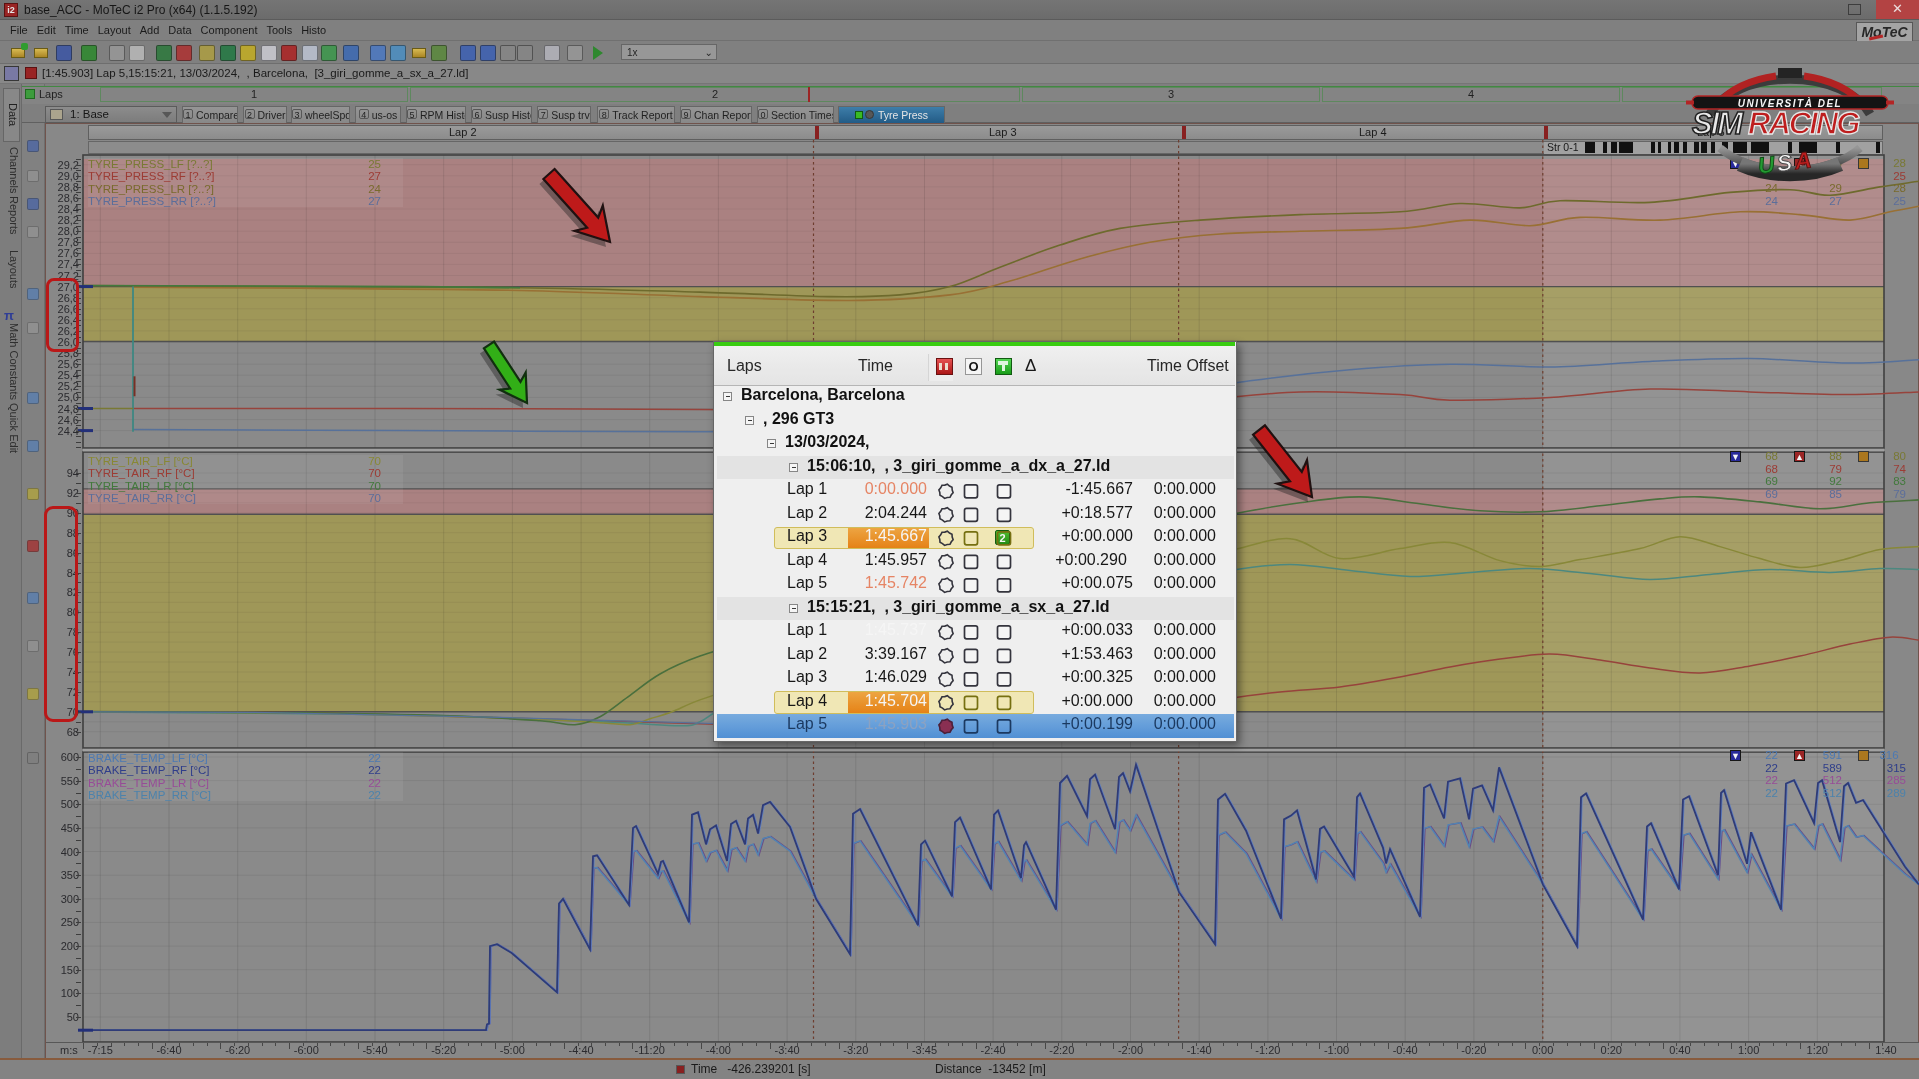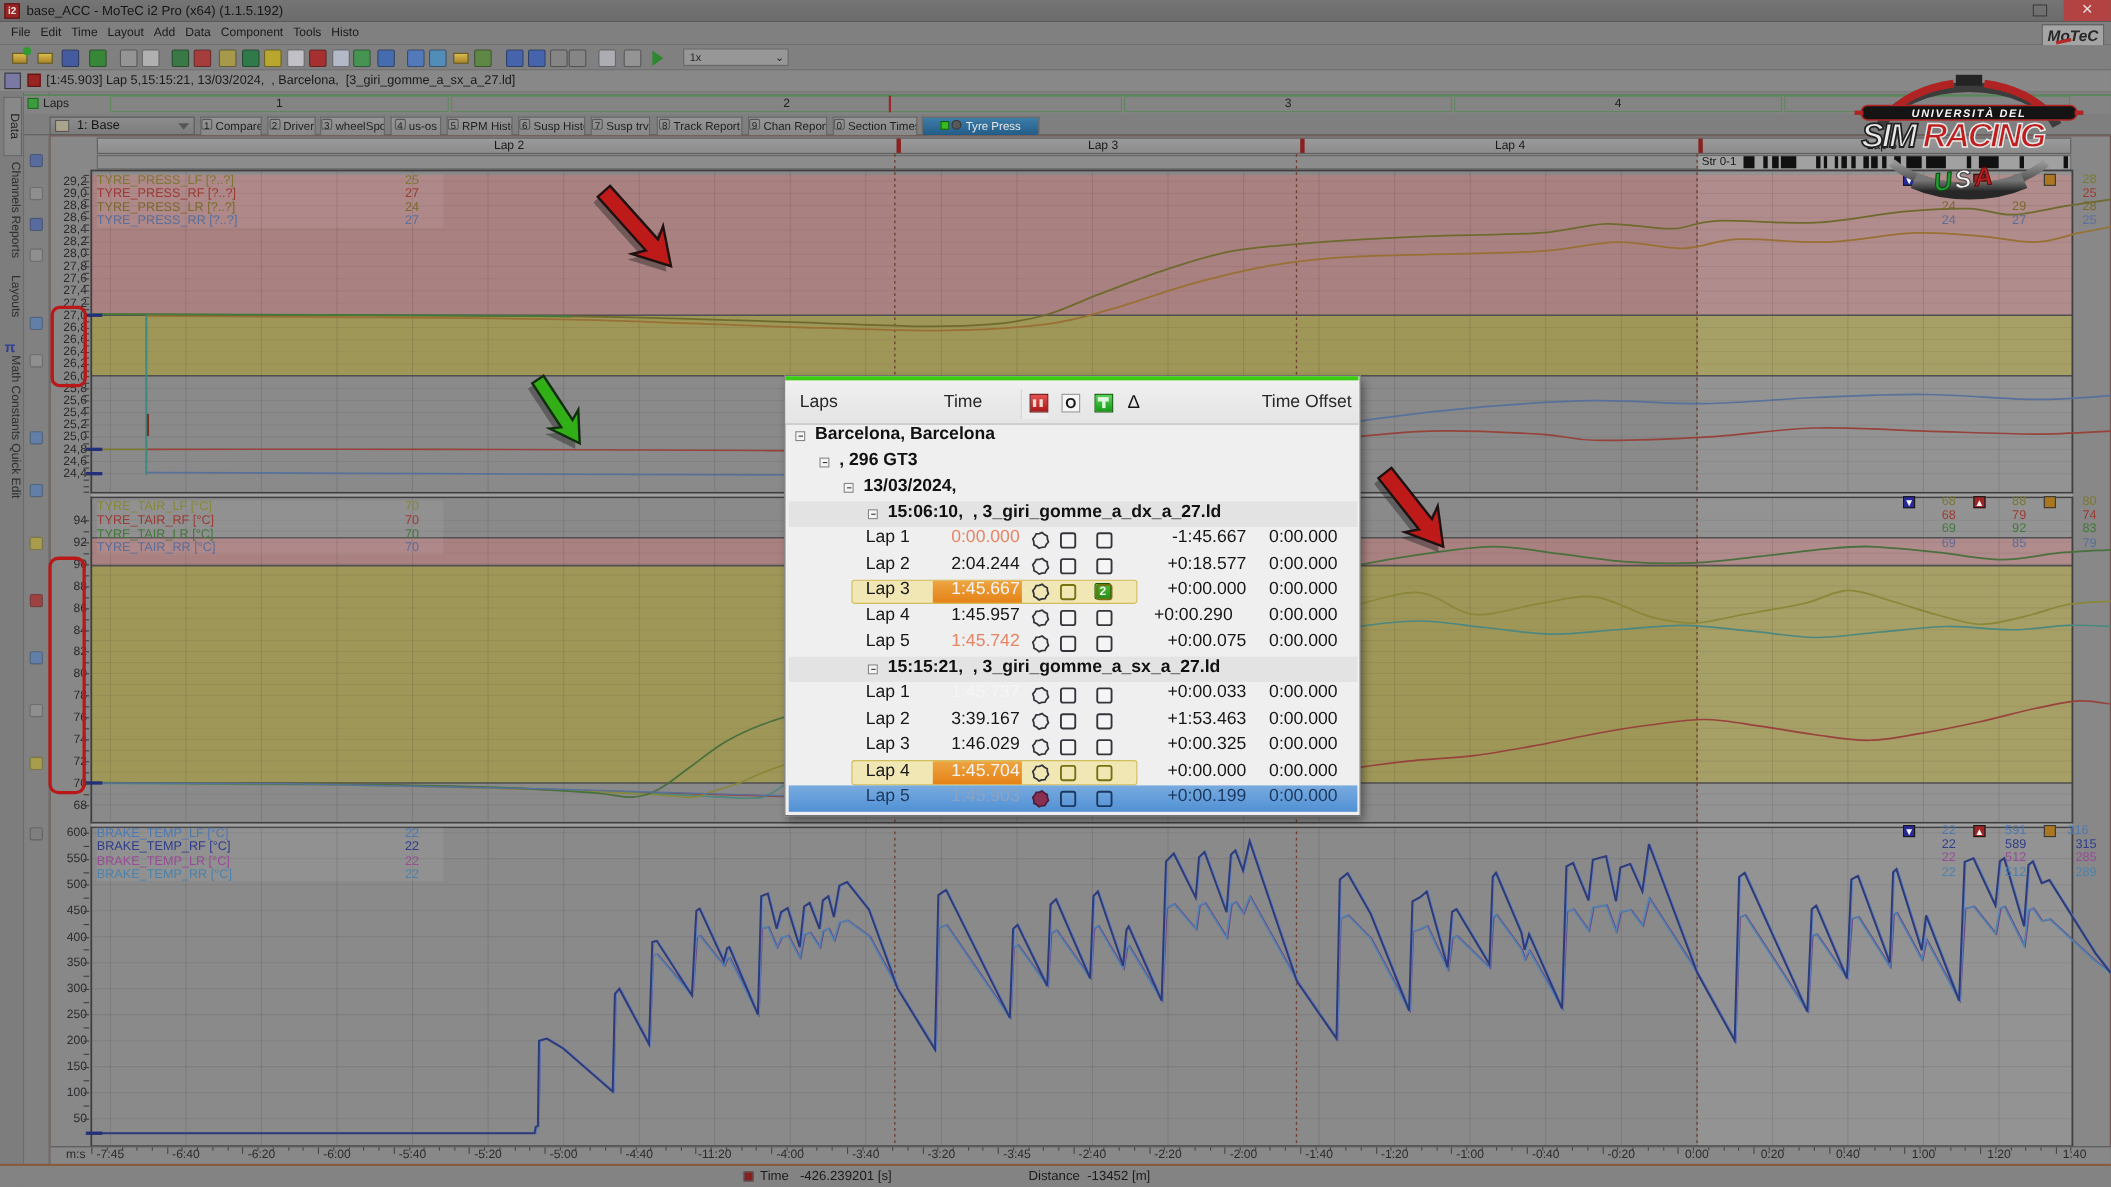--- a/index.html
+++ b/index.html
@@ -739,21 +739,21 @@
     <div style="position:absolute;left:1726.5px;top:1px;width:1px;height:3px;background:#444"></div>
     <div style="position:absolute;left:1740.3px;top:1px;width:1px;height:3px;background:#444"></div>
     <div style="position:absolute;left:1754.0px;top:1px;width:1px;height:6px;background:#444"></div>
     <div style="position:absolute;left:1767.7px;top:1px;width:1px;height:3px;background:#444"></div>
     <div style="position:absolute;left:1781.5px;top:1px;width:1px;height:3px;background:#444"></div>
     <div style="position:absolute;left:1795.2px;top:1px;width:1px;height:3px;background:#444"></div>
     <div style="position:absolute;left:1808.9px;top:1px;width:1px;height:3px;background:#444"></div>
     <div style="position:absolute;left:1822.7px;top:1px;width:1px;height:6px;background:#444"></div>
     <div style="position:absolute;left:1836.4px;top:1px;width:1px;height:3px;background:#444"></div>
   <div class="abs" style="left:14px;top:2px;font-size:11px;color:#26262a">m:s</div>
-  <div class="tl" style="left:30.3px">-7:45</div>
+  <div class="tl" style="left:30.3px">-7:15</div>
     <div class="tl" style="left:99.0px">-6:40</div>
     <div class="tl" style="left:167.7px">-6:20</div>
     <div class="tl" style="left:236.3px">-6:00</div>
     <div class="tl" style="left:305.0px">-5:40</div>
     <div class="tl" style="left:373.7px">-5:20</div>
     <div class="tl" style="left:442.4px">-5:00</div>
     <div class="tl" style="left:511.1px">-4:40</div>
     <div class="tl" style="left:579.7px">-11:20</div>
     <div class="tl" style="left:648.4px">-4:00</div>
     <div class="tl" style="left:717.1px">-3:40</div>
@@ -836,21 +836,21 @@
     <span style="position:absolute;left:131px;top:1.5px;width:81px;height:20.5px;background:linear-gradient(#f7a93f,#ee8410);"></span>
     <span style="position:absolute;left:70px;top:1px;color:#111;font-size:16px">Lap 3</span>
     <span style="position:absolute;left:132px;top:1px;width:78px;text-align:right;color:#fff;font-size:16px">1:45.667</span>
     <span style="position:absolute;left:278px;top:3.5px;width:15px;height:15px;background:linear-gradient(#4ec42c,#1f8f10);border:1px solid #0a5a08;border-radius:2px;color:#fff;font-size:11px;line-height:15px;text-align:center;font-weight:bold">2</span>
     <span style="position:absolute;left:332px;top:1px;width:84px;text-align:right;color:#111;font-size:16px">+0:00.000</span>
     <span style="position:absolute;left:420px;top:1px;width:79px;text-align:right;color:#111;font-size:16px">0:00.000</span>
   </div>
 <div class="prow" style="top:549.9px;">
     <span style="position:absolute;left:70px;top:1px;color:#111;font-size:16px">Lap 4</span>
     <span style="position:absolute;left:132px;top:1px;width:78px;text-align:right;color:#111;font-size:16px">1:45.957</span>
-    <span style="position:absolute;left:332px;top:1px;width:84px;text-align:left;color:#111;font-size:16px">+0:00.290</span>
+    <span style="position:absolute;left:332px;top:1px;width:84px;text-align:center;color:#111;font-size:16px">+0:00.290</span>
     <span style="position:absolute;left:420px;top:1px;width:79px;text-align:right;color:#111;font-size:16px">0:00.000</span>
   </div>
 <div class="prow" style="top:573.4px;">
     <span style="position:absolute;left:70px;top:1px;color:#111;font-size:16px">Lap 5</span>
     <span style="position:absolute;left:132px;top:1px;width:78px;text-align:right;color:#ef8663;font-size:16px">1:45.742</span>
     <span style="position:absolute;left:332px;top:1px;width:84px;text-align:right;color:#111;font-size:16px">+0:00.075</span>
     <span style="position:absolute;left:420px;top:1px;width:79px;text-align:right;color:#111;font-size:16px">0:00.000</span>
   </div>
 <div class="prow" style="top:596.9px;background:#ececec;">
     <span class="minus" style="left:72px"></span>

